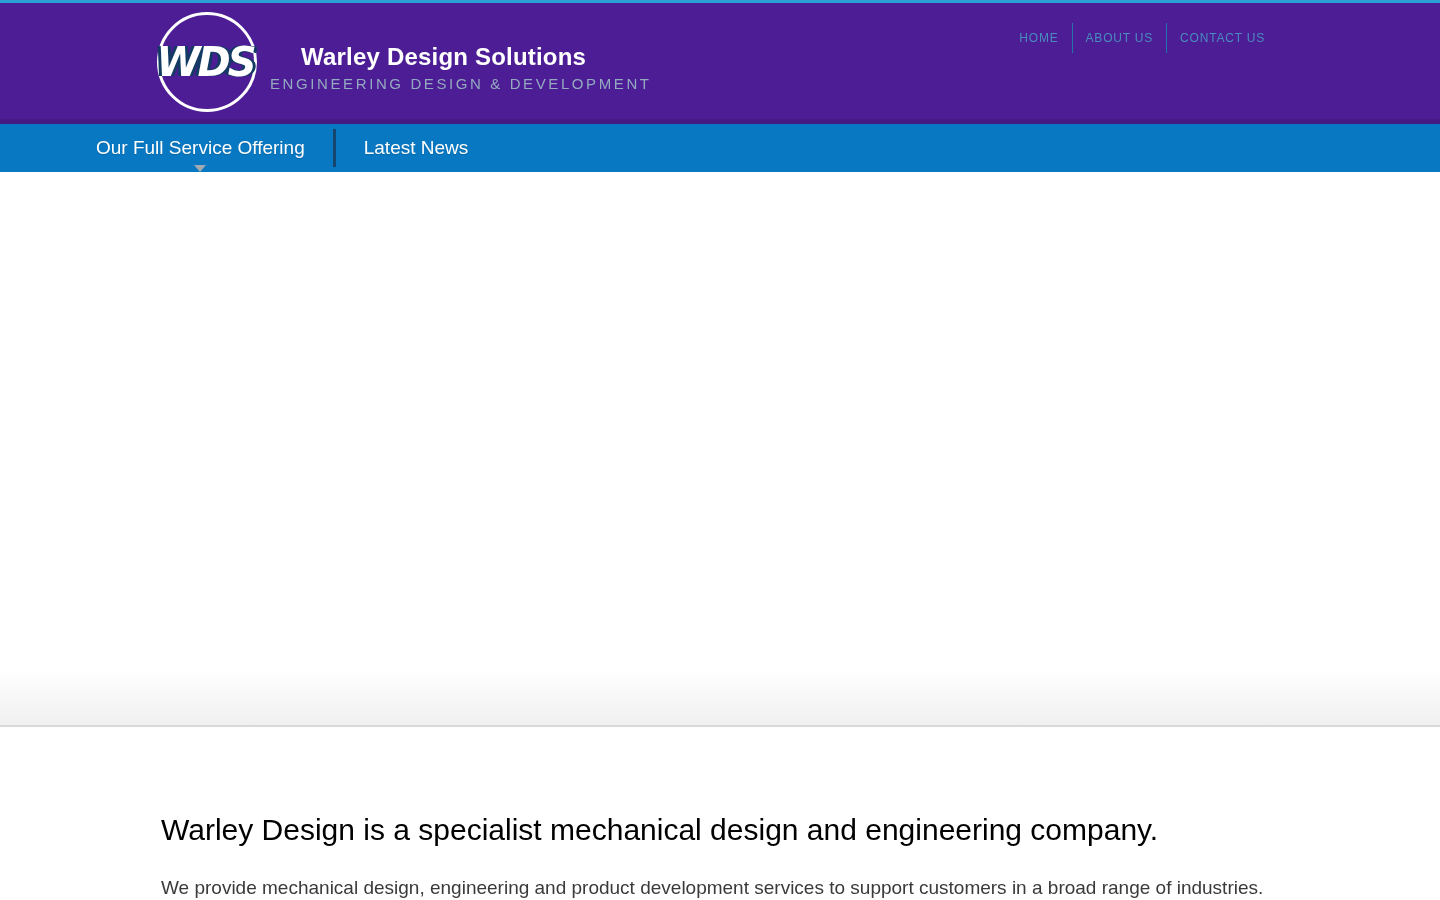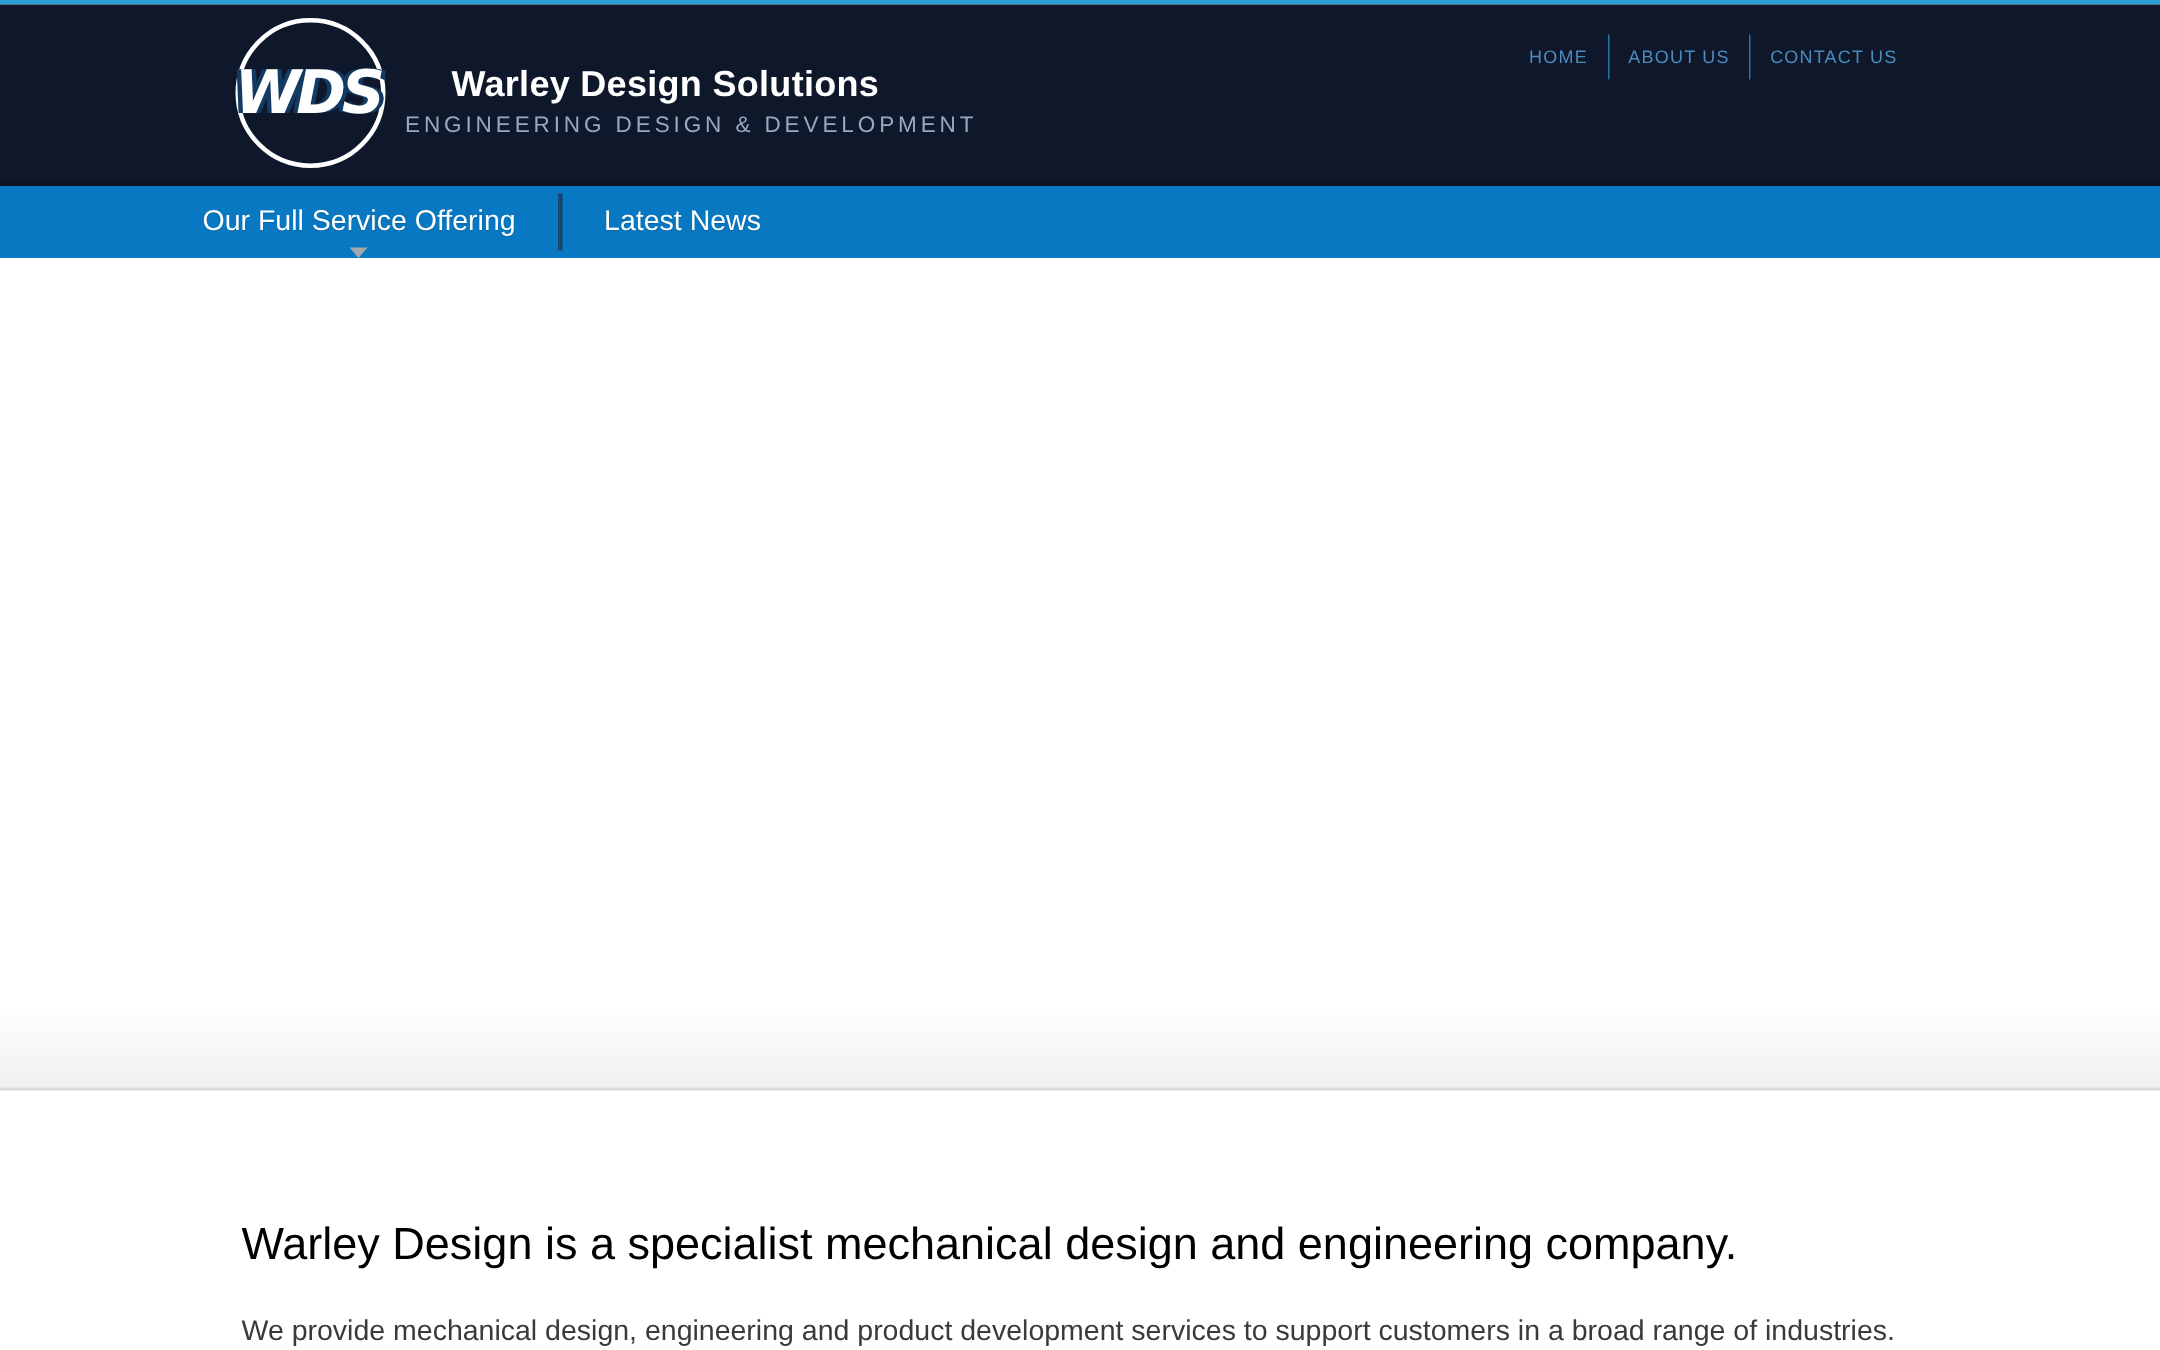--- a/index.html
+++ b/index.html
@@ -13,21 +13,21 @@
   
   .top-strip {
     height: 3px;
     background: #2b9fd6;
   }
 
   
   .site-header {
     position: relative;
     height: 121px;
-    background: #0f172a;
+    background: #4c1d95;
     box-shadow: inset 0 -5px 0 rgba(0,0,0,0.10);
   }
 
   .logo-circle {
     position: absolute;
     left: 157px; top: 9px;
     width: 100px; height: 100px;
     border: 3px solid #ffffff;
     border-radius: 50%;
     display: flex;
@@ -84,21 +84,21 @@
     height: 30px;
     background: #2173ab;
   }
 
   
   .main-nav {
     height: 48px;
     background: #0878c2;
     display: flex;
     align-items: stretch;
-    padding-left: 107px;
+    padding-left: 68px;
   }
   .main-nav-item {
     position: relative;
     display: flex;
     align-items: center;
     padding: 0 28px;
     color: #ffffff;
     font-size: 19px;
     text-shadow: 0 1px 1px rgba(0,0,0,0.15);
     cursor: pointer;

